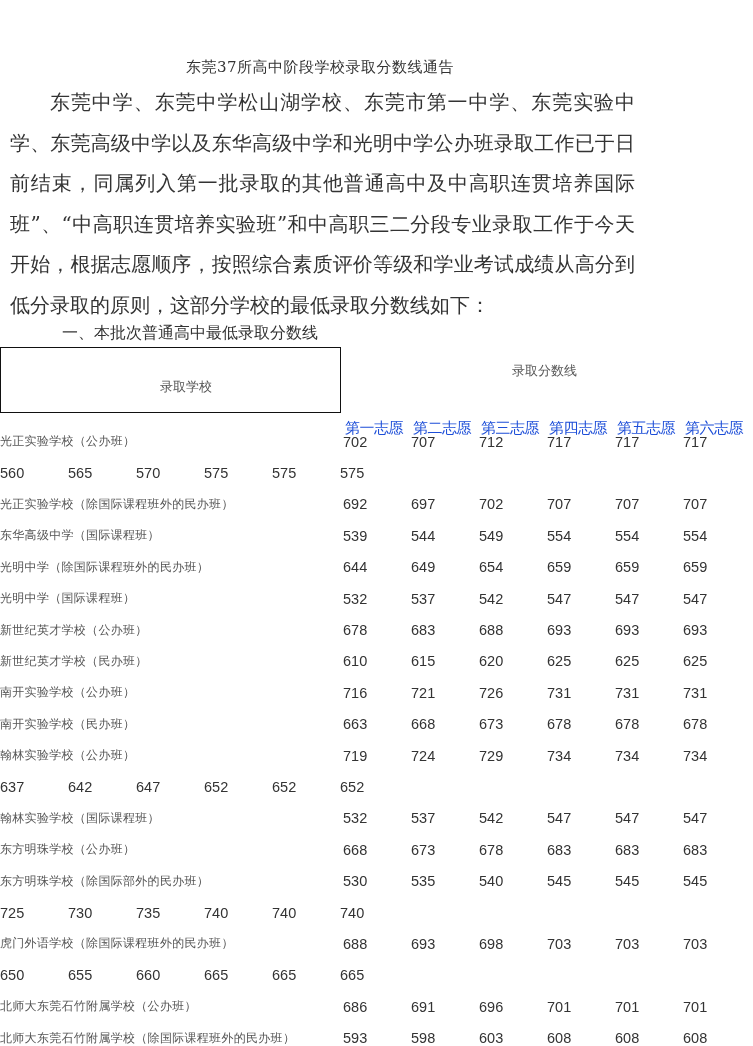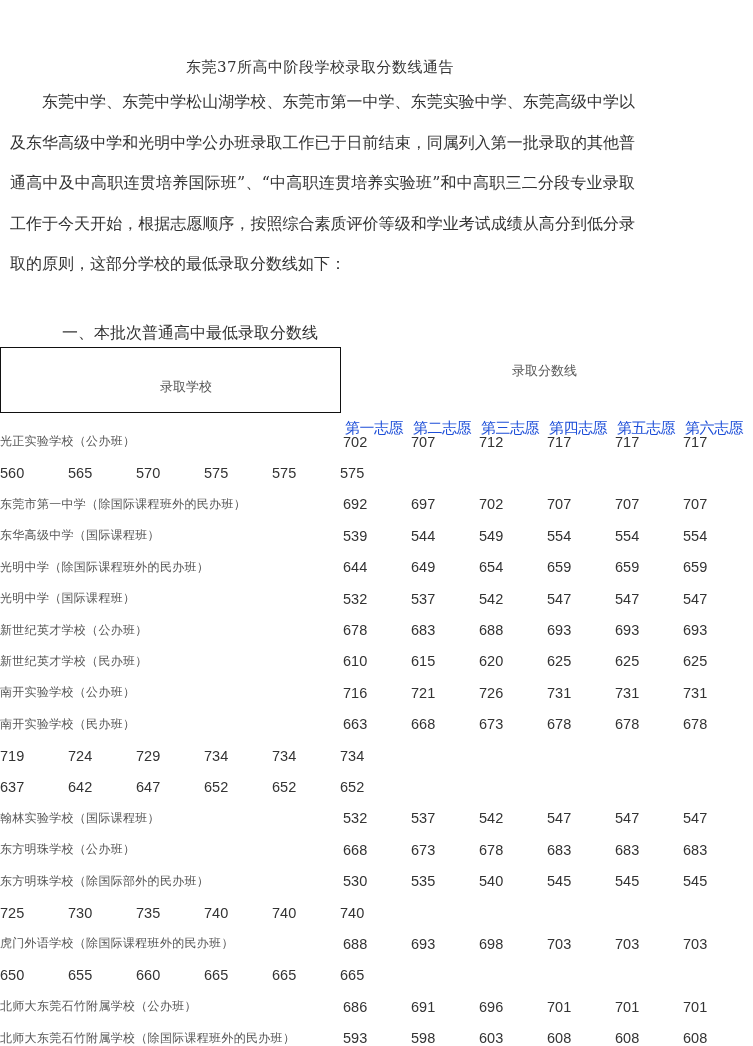--- a/index.html
+++ b/index.html
@@ -7,21 +7,21 @@
     width: 753px; height: 1046px; overflow: hidden; position: relative;
     font-family: "DejaVu Serif", "Liberation Serif", serif;
     color: #3a3a3a;
   }
   .title {
     position: absolute; left: 0; top: 10px; width: 640px;
     text-align: center; font-size: 15px; letter-spacing: 0.5px; color: #333; margin-top: 48px;
   }
   .para {
     position: absolute; left: 10px; top: 82px; width: 625px;
-    font-size: 16px; line-height: 40.5px; color: #333;
+    font-size: 20px; line-height: 40.5px; color: #333;
     text-indent: 2em; text-align: justify; margin: 0;
   }
   .section-heading {
     position: absolute; left: 62px; top: 323px; font-size: 16px; color: #333;
   }
   .header-box {
     position: absolute; left: 0; top: 347px; width: 341px; height: 66px;
     border: 1.5px solid #111; box-sizing: border-box;
   }
   .header-box-label {
@@ -84,21 +84,21 @@
     </div>
     <div class="row">
       <div class="score">560</div>
       <div class="score">565</div>
       <div class="score">570</div>
       <div class="score">575</div>
       <div class="score">575</div>
       <div class="score">575</div>
     </div>
     <div class="row">
-      <div class="school">东莞市第一中学（除国际课程班外的民办班）</div>
+      <div class="school">光正实验学校（除国际课程班外的民办班）</div>
       <div class="score">692</div>
       <div class="score">697</div>
       <div class="score">702</div>
       <div class="score">707</div>
       <div class="score">707</div>
       <div class="score">707</div>
     </div>
     <div class="row">
       <div class="school">东华高级中学（国际课程班）</div>
       <div class="score">539</div>
@@ -156,20 +156,21 @@
     <div class="row">
       <div class="school">南开实验学校（民办班）</div>
       <div class="score">663</div>
       <div class="score">668</div>
       <div class="score">673</div>
       <div class="score">678</div>
       <div class="score">678</div>
       <div class="score">678</div>
     </div>
     <div class="row">
+      <div class="school">翰林实验学校（公办班）</div>
       <div class="score">719</div>
       <div class="score">724</div>
       <div class="score">729</div>
       <div class="score">734</div>
       <div class="score">734</div>
       <div class="score">734</div>
     </div>
     <div class="row">
       <div class="score">637</div>
       <div class="score">642</div>

